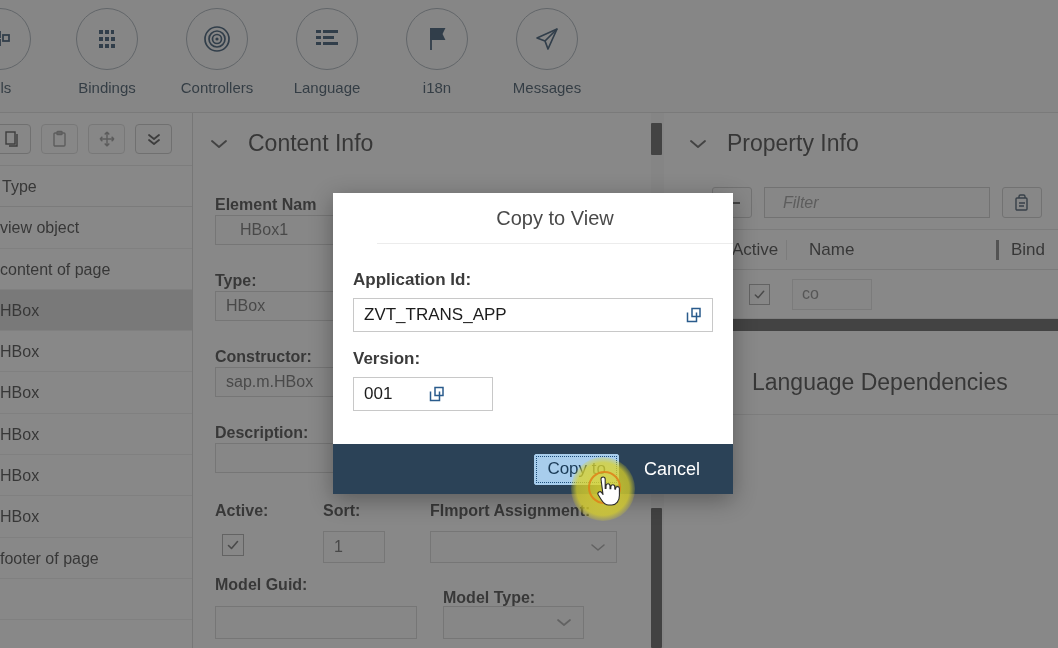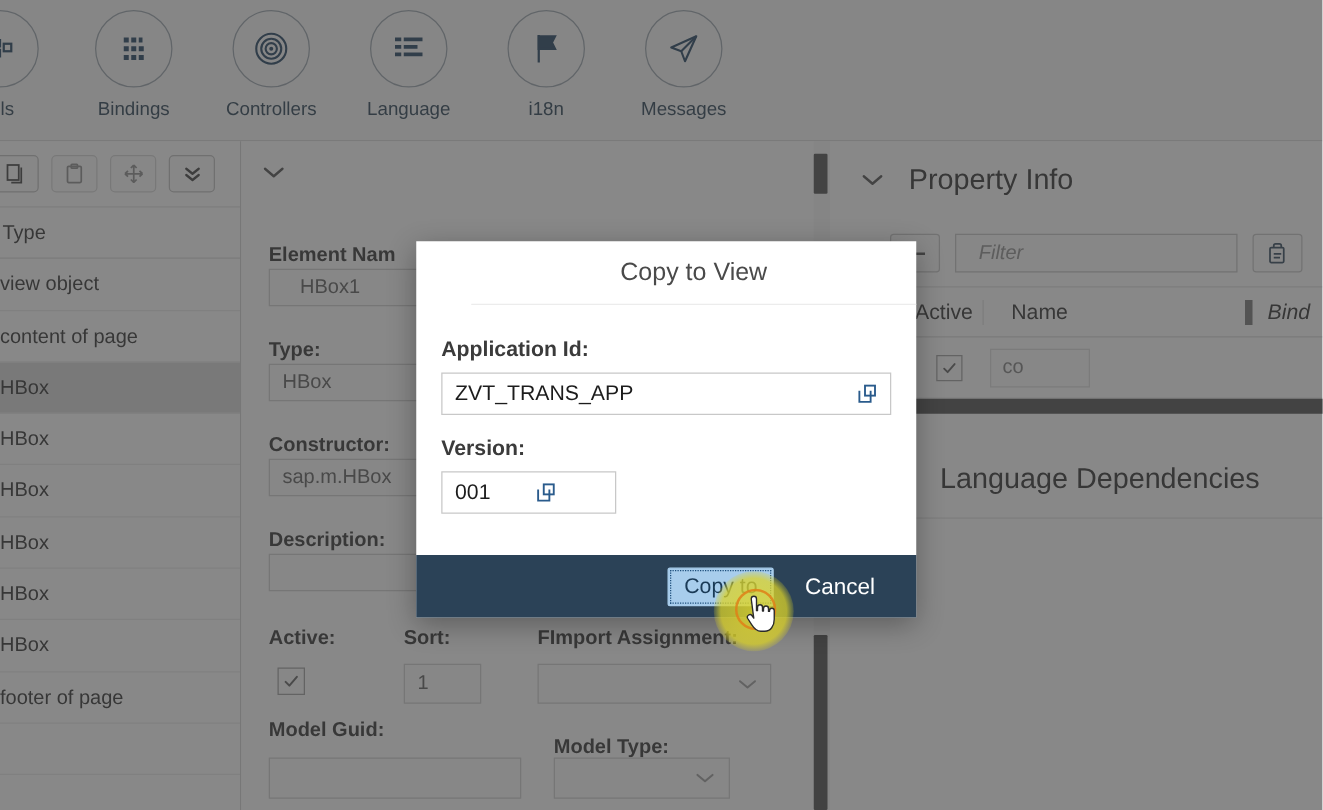--- a/index.html
+++ b/index.html
@@ -490,20 +490,21 @@
         </div>
       </div>
 
       <div class="centerpanel">
         <div class="sec-head">
           <span class="chev">
             <svg width="24" height="16" viewBox="0 0 24 16" fill="none" stroke="#4a4a4a" stroke-width="1.9" stroke-linecap="round" stroke-linejoin="round">
               <path d="M5 5l7 6 7-6"></path>
             </svg>
           </span>
+          <span class="sec-title">Content Info</span>
         </div>
 
         <div class="fieldlabel" style="left:22px; top:83px;">Element Nam</div>
         <div class="inputbox" style="left:22px; top:102px; width:202px; height:30px;padding-left:24px;">HBox1</div>
 
         <div class="fieldlabel" style="left:22px; top:159px;">Type:</div>
         <div class="inputbox" style="left:22px; top:178px; width:202px; height:30px;">HBox</div>
 
         <div class="fieldlabel" style="left:22px; top:235px;">Constructor:</div>
         <div class="inputbox" style="left:22px; top:254px; width:202px; height:30px;">sap.m.HBox</div>
@@ -564,21 +565,21 @@
               <rect x="3" y="5" width="11" height="12" rx="1"></rect>
               <path d="M6 5V3.5A1.5 1.5 0 017.5 2h3A1.5 1.5 0 0112 3.5V5"></path>
               <path d="M6 10h6M6 13h5"></path>
             </svg>
           </div>
         </div>
 
         <div class="tblhead">
           <span style="width:54px;">Active</span>
           <span style="width:210px; padding-left:22px; border-left:1px solid #e0e0e0; box-sizing:border-box;">Name</span>
-          <span style="padding-left:12px; border-left:6px solid #737373; box-sizing:border-box;font-style:italic;">Bind</span>
+          <span style="padding-left:12px; border-left:3px solid #737373; box-sizing:border-box;">Bind</span>
         </div>
 
         <div class="tblrow">
           <span style="width:54px; display:flex; justify-content:center;">
             <span class="cbox" style="position:static; width:21px; height:21px;">
               <svg width="13" height="13" viewBox="0 0 14 14" fill="none" stroke="#5d5d5d" stroke-width="1.6" stroke-linecap="round" stroke-linejoin="round">
                   <path d="M2.5 7.5l3 3 6-7"></path>
                 </svg>
             </span>
           </span>

